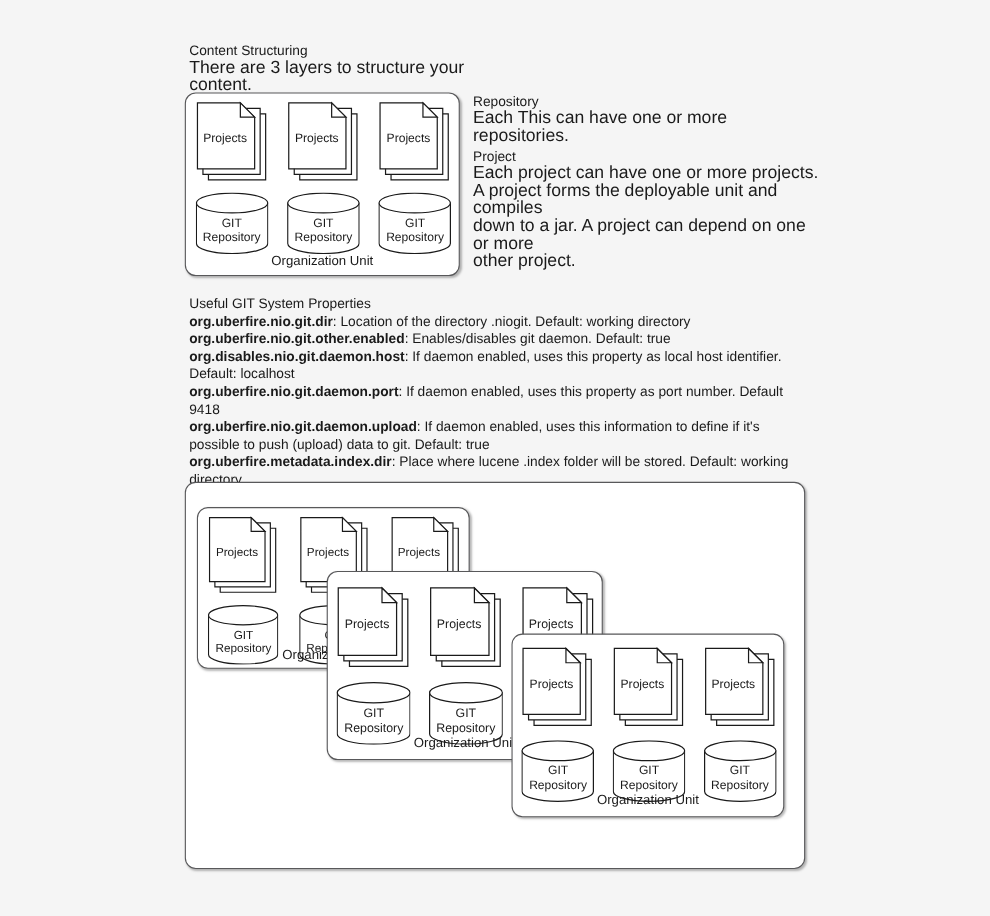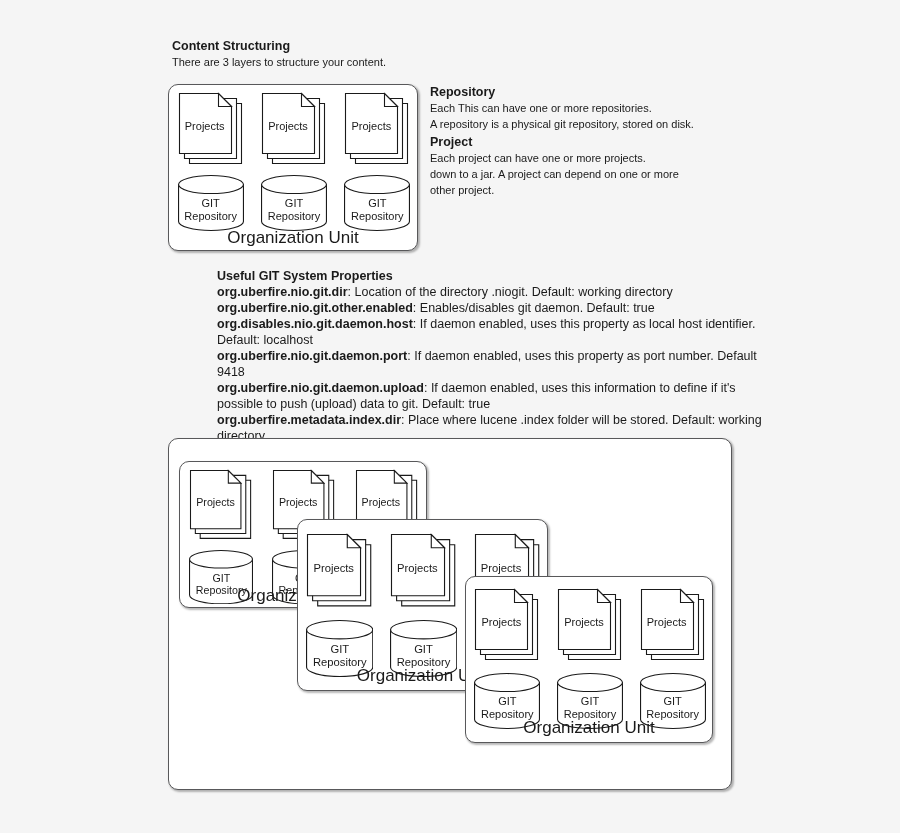--- a/index.html
+++ b/index.html
@@ -8,44 +8,44 @@
     background:#f5f5f5;
     font-family:"Liberation Sans",sans-serif;
     color:#1a1a1a;
     position:relative;
     overflow:hidden;
     -webkit-font-smoothing:antialiased;
   }
   .page{position:absolute;left:0;top:0;width:900px;height:833px;}
 
   
-  .txt-title{font-size:12.5px;font-weight:bold;line-height:16px;}
-  .txt-body{font-size:11px;line-height:16px;}
+  .txt-title{font-size:12.5px;font-weight:normal;line-height:16px;}
+  .txt-body{font-size:16px;line-height:16px;}
 
   #intro{position:absolute;left:172px;top:38px;width:300px;}
   #legend{position:absolute;left:430px;top:84px;width:320px;}
   #legend .grp{margin-bottom:2px;}
-  #props{position:absolute;left:172px;top:268px;width:552px;margin-left:45px;}
+  #props{position:absolute;left:172px;top:268px;width:552px;}
   #props .prop{font-size:12.5px;line-height:16px;}
   #props .prop b{font-weight:bold;}
 
   
   .panel{
     position:absolute;
     background:#ffffff;
     border:1.4px solid #58585a;
     border-radius:10px;
     box-shadow:1.5px 1.5px 2px rgba(0,0,0,.28);
     box-sizing:border-box;
   }
   .panel-label{
     position:absolute;
     left:0;right:0;
     text-align:center;
-    font-size:17px;
+    font-size:12px;
     line-height:15px;
     color:#1a1a1a;
     white-space:nowrap;
   }
 
   
   .doc{position:absolute;}
   .doc svg{display:block;overflow:visible;}
   .doc .dlabel{
     position:absolute;
@@ -81,25 +81,25 @@
 
   <div id="intro">
     <div class="txt-title">Content Structuring</div>
     <div class="txt-body">There are 3 layers to structure your content.</div>
   </div>
 
   <div id="legend">
       <div class="grp">
         <div class="txt-title">Repository</div>
         <div class="txt-body">Each This can have one or more repositories.</div>
-        <div class="txt-body">A repository is a physical git repository, stored on disk.</div>
       </div>
       <div class="grp">
         <div class="txt-title">Project</div>
         <div class="txt-body">Each project can have one or more projects.</div>
+        <div class="txt-body">A project forms the deployable unit and compiles</div>
         <div class="txt-body">down to a jar. A project can depend on one or more</div>
         <div class="txt-body">other project.</div>
       </div>
     </div>
 
   <div id="props">
     <div class="txt-title">Useful GIT System Properties</div>
     <div id="props-list">
         <div class="prop"><b>org.uberfire.nio.git.dir</b><span>: Location of the directory .niogit. Default: working directory</span></div>
         <div class="prop"><b>org.uberfire.nio.git.other.enabled</b><span>: Enables/disables git daemon. Default: true</span></div>

